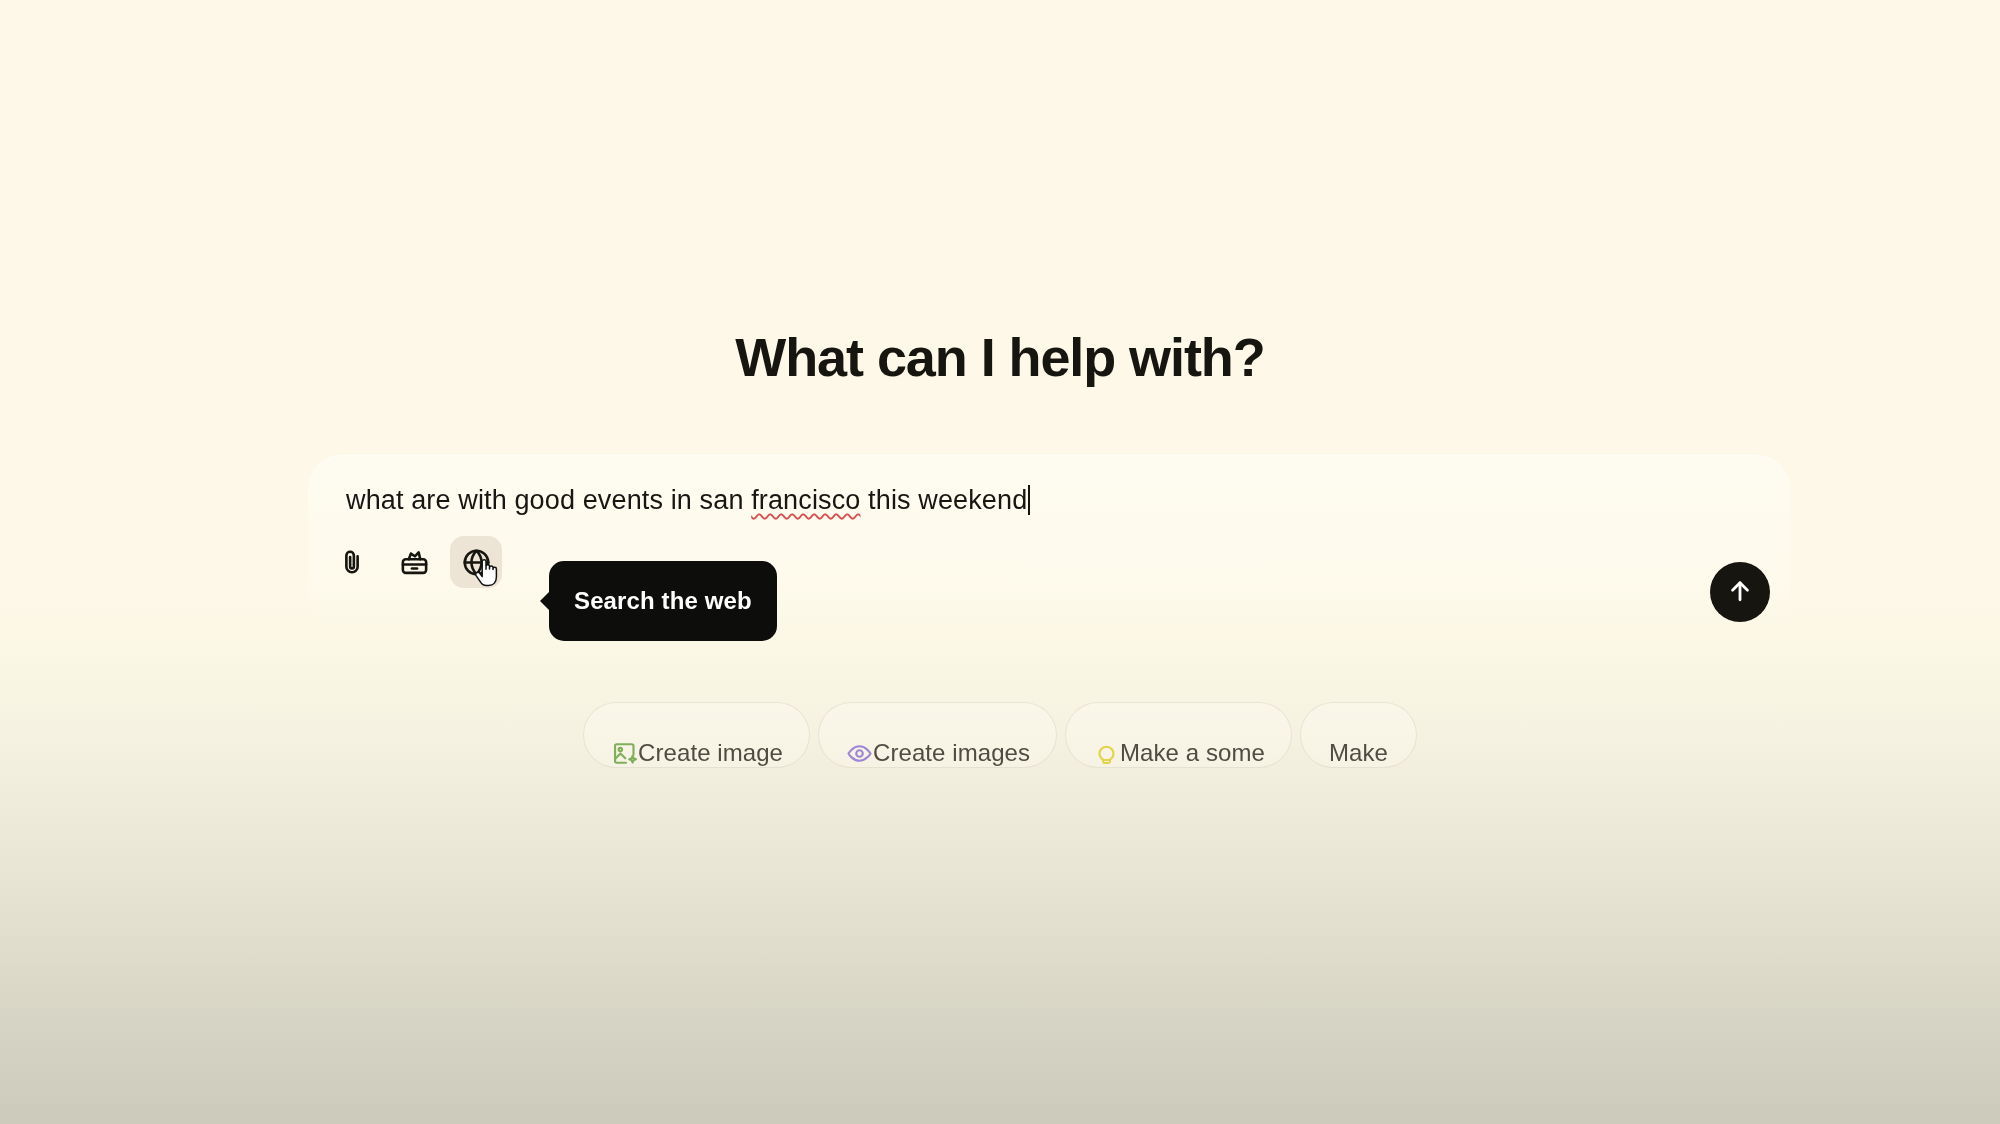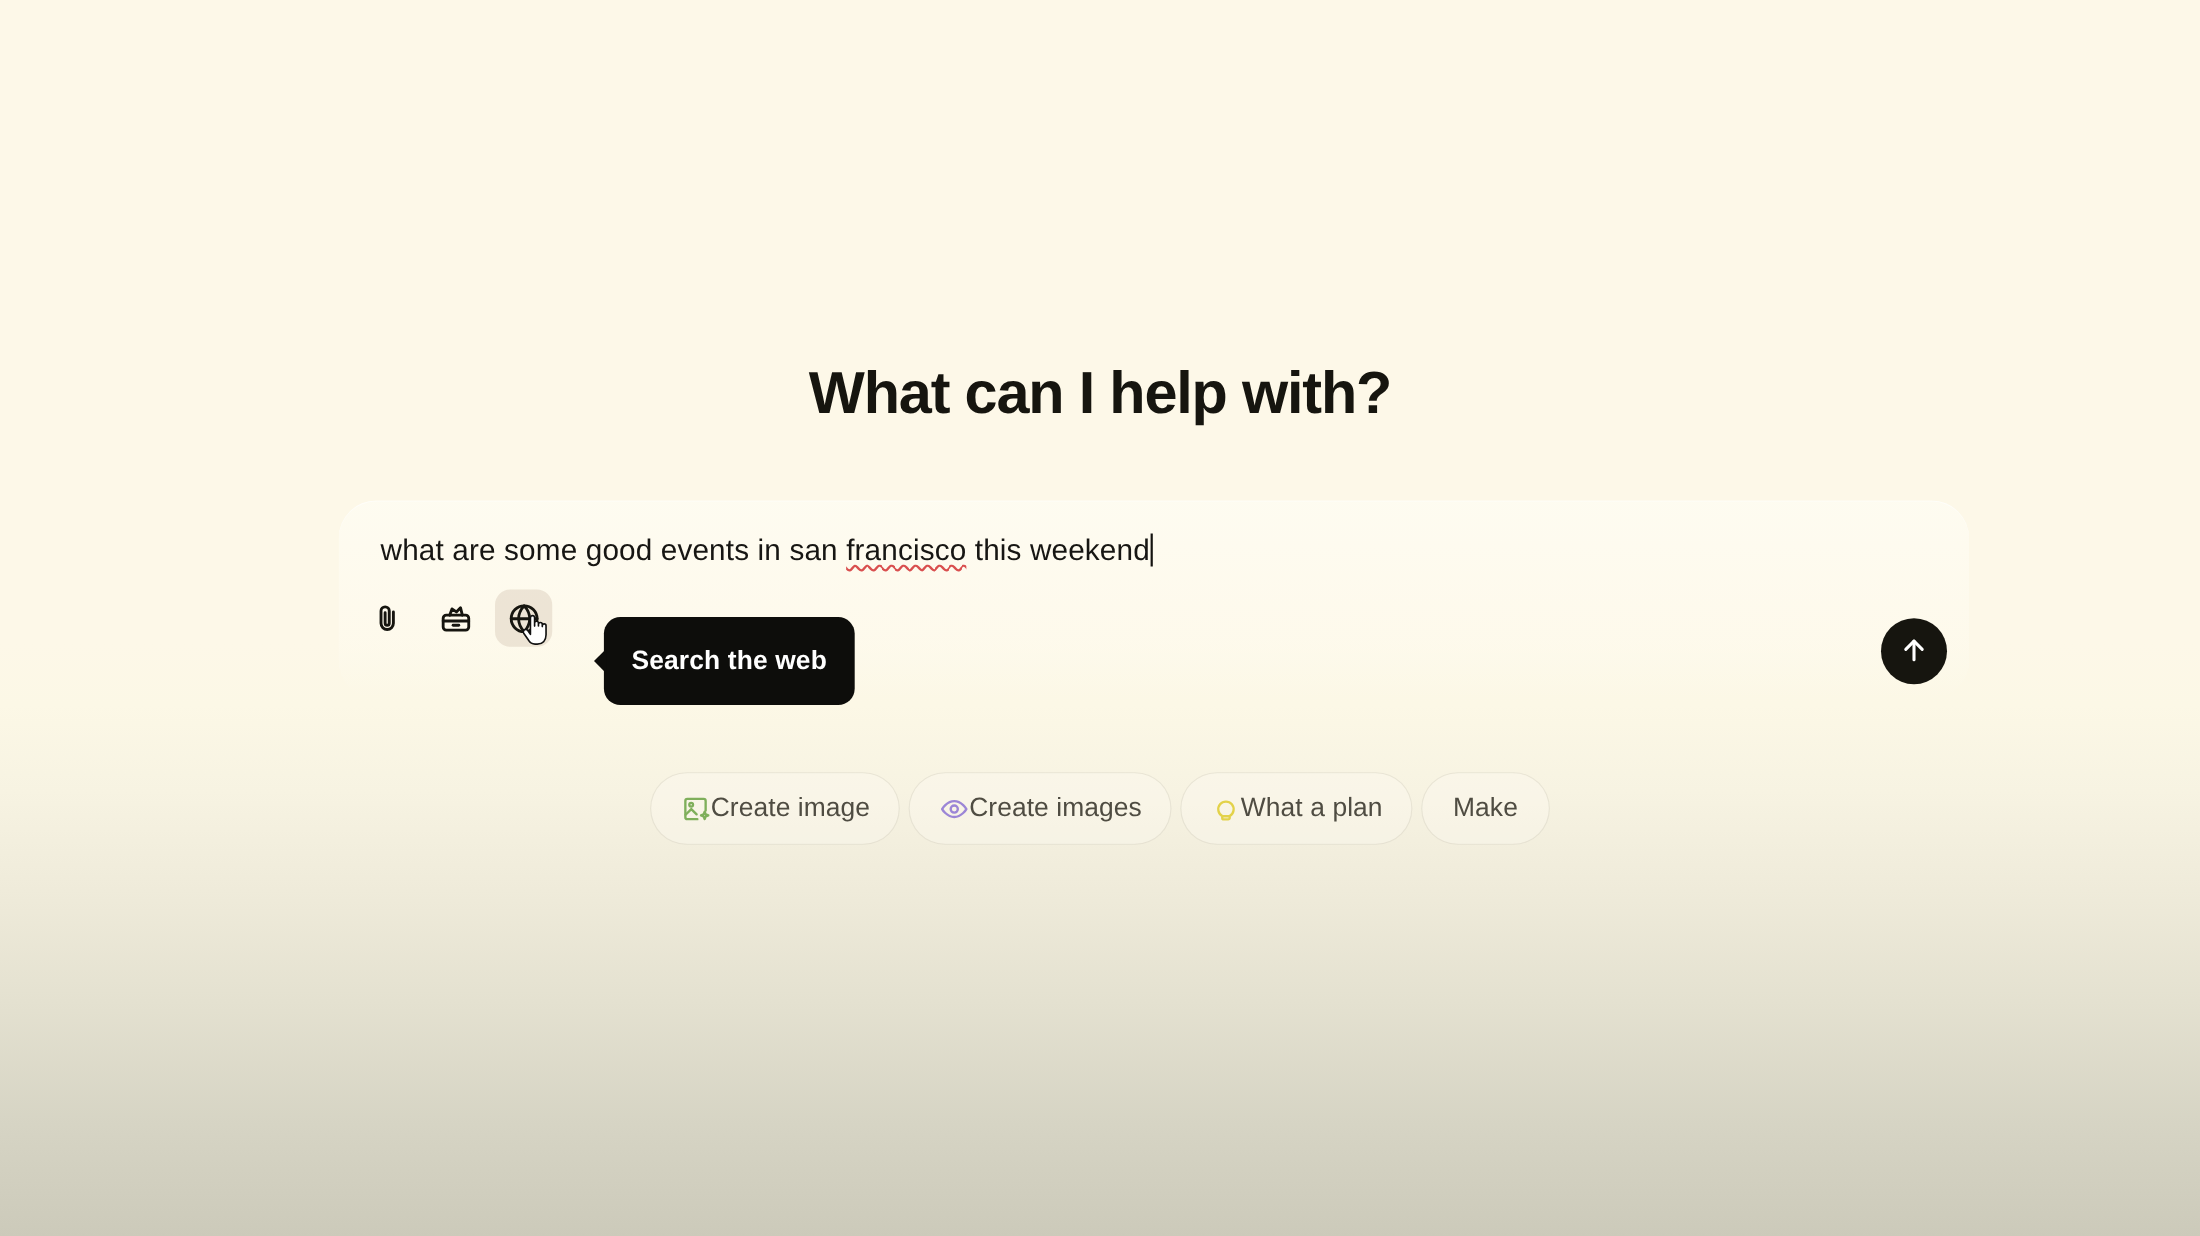--- a/index.html
+++ b/index.html
@@ -180,21 +180,21 @@
     top: 690px;
     left: 0; right: 0;
     display: flex;
     justify-content: center;
     align-items: center;
     gap: 8px;
   }
 
   .chip {
     display: flex;
-    align-items: center;
+    align-items: flex-end;
     height: 66px;
     padding: 0 26px;
     border-radius: 33px;
     border: 1px solid rgba(150,145,120,0.17);
     background: rgba(255,253,245,0.30);
     color: #4F4C42;
     font-size: 24px;
     letter-spacing: 0.003em;
     cursor: pointer;
     white-space: nowrap;
@@ -205,21 +205,21 @@
 </head>
 <body>
 
 <div id="stage">
 
   <h1 id="page-title">What can I help with?</h1>
 
   <div id="composer">
     <div id="composer-text-row">
       <div id="composer-input">
-        <span>what are some good events in san </span><span class="misspelled">francisco</span><span> this weekend</span><span id="text-caret"></span>
+        <span>what are with good events in san </span><span class="misspelled">francisco</span><span> this weekend</span><span id="text-caret"></span>
       </div>
     </div>
   </div>
 
   <div id="composer-toolbar">
 
     <button class="tool-btn">
       <span>
         <svg width="30" height="30" viewBox="0 0 24 24" fill="none" stroke="#16150F" stroke-width="2.1" stroke-linecap="round" stroke-linejoin="round">
           <path d="M16.5 7.5v8.2a4.5 4.5 0 0 1-9 0V6.8a3 3 0 0 1 6 0v8.8a1.5 1.5 0 0 1-3 0V8"></path>
@@ -288,21 +288,21 @@
       <span>Create images</span>
     </button>
 
     <button class="chip">
       <span class="chip-icon">
         <svg width="27" height="27" viewBox="0 0 24 24" fill="none" stroke="#E3D24A" stroke-width="1.9" stroke-linecap="round" stroke-linejoin="round">
           <path d="M9 17.6a6.2 6.2 0 1 1 6 0v1.6a1.2 1.2 0 0 1-1.2 1.2h-3.6A1.2 1.2 0 0 1 9 19.2z"></path>
           <path d="M9.4 17.8h5.2"></path>
         </svg>
       </span>
-      <span>What a plan</span>
+      <span>Make a some</span>
     </button>
 
 
     <button class="chip no-icon">
       <span>Make</span>
     </button>
   </div>
 
 </div>
 

